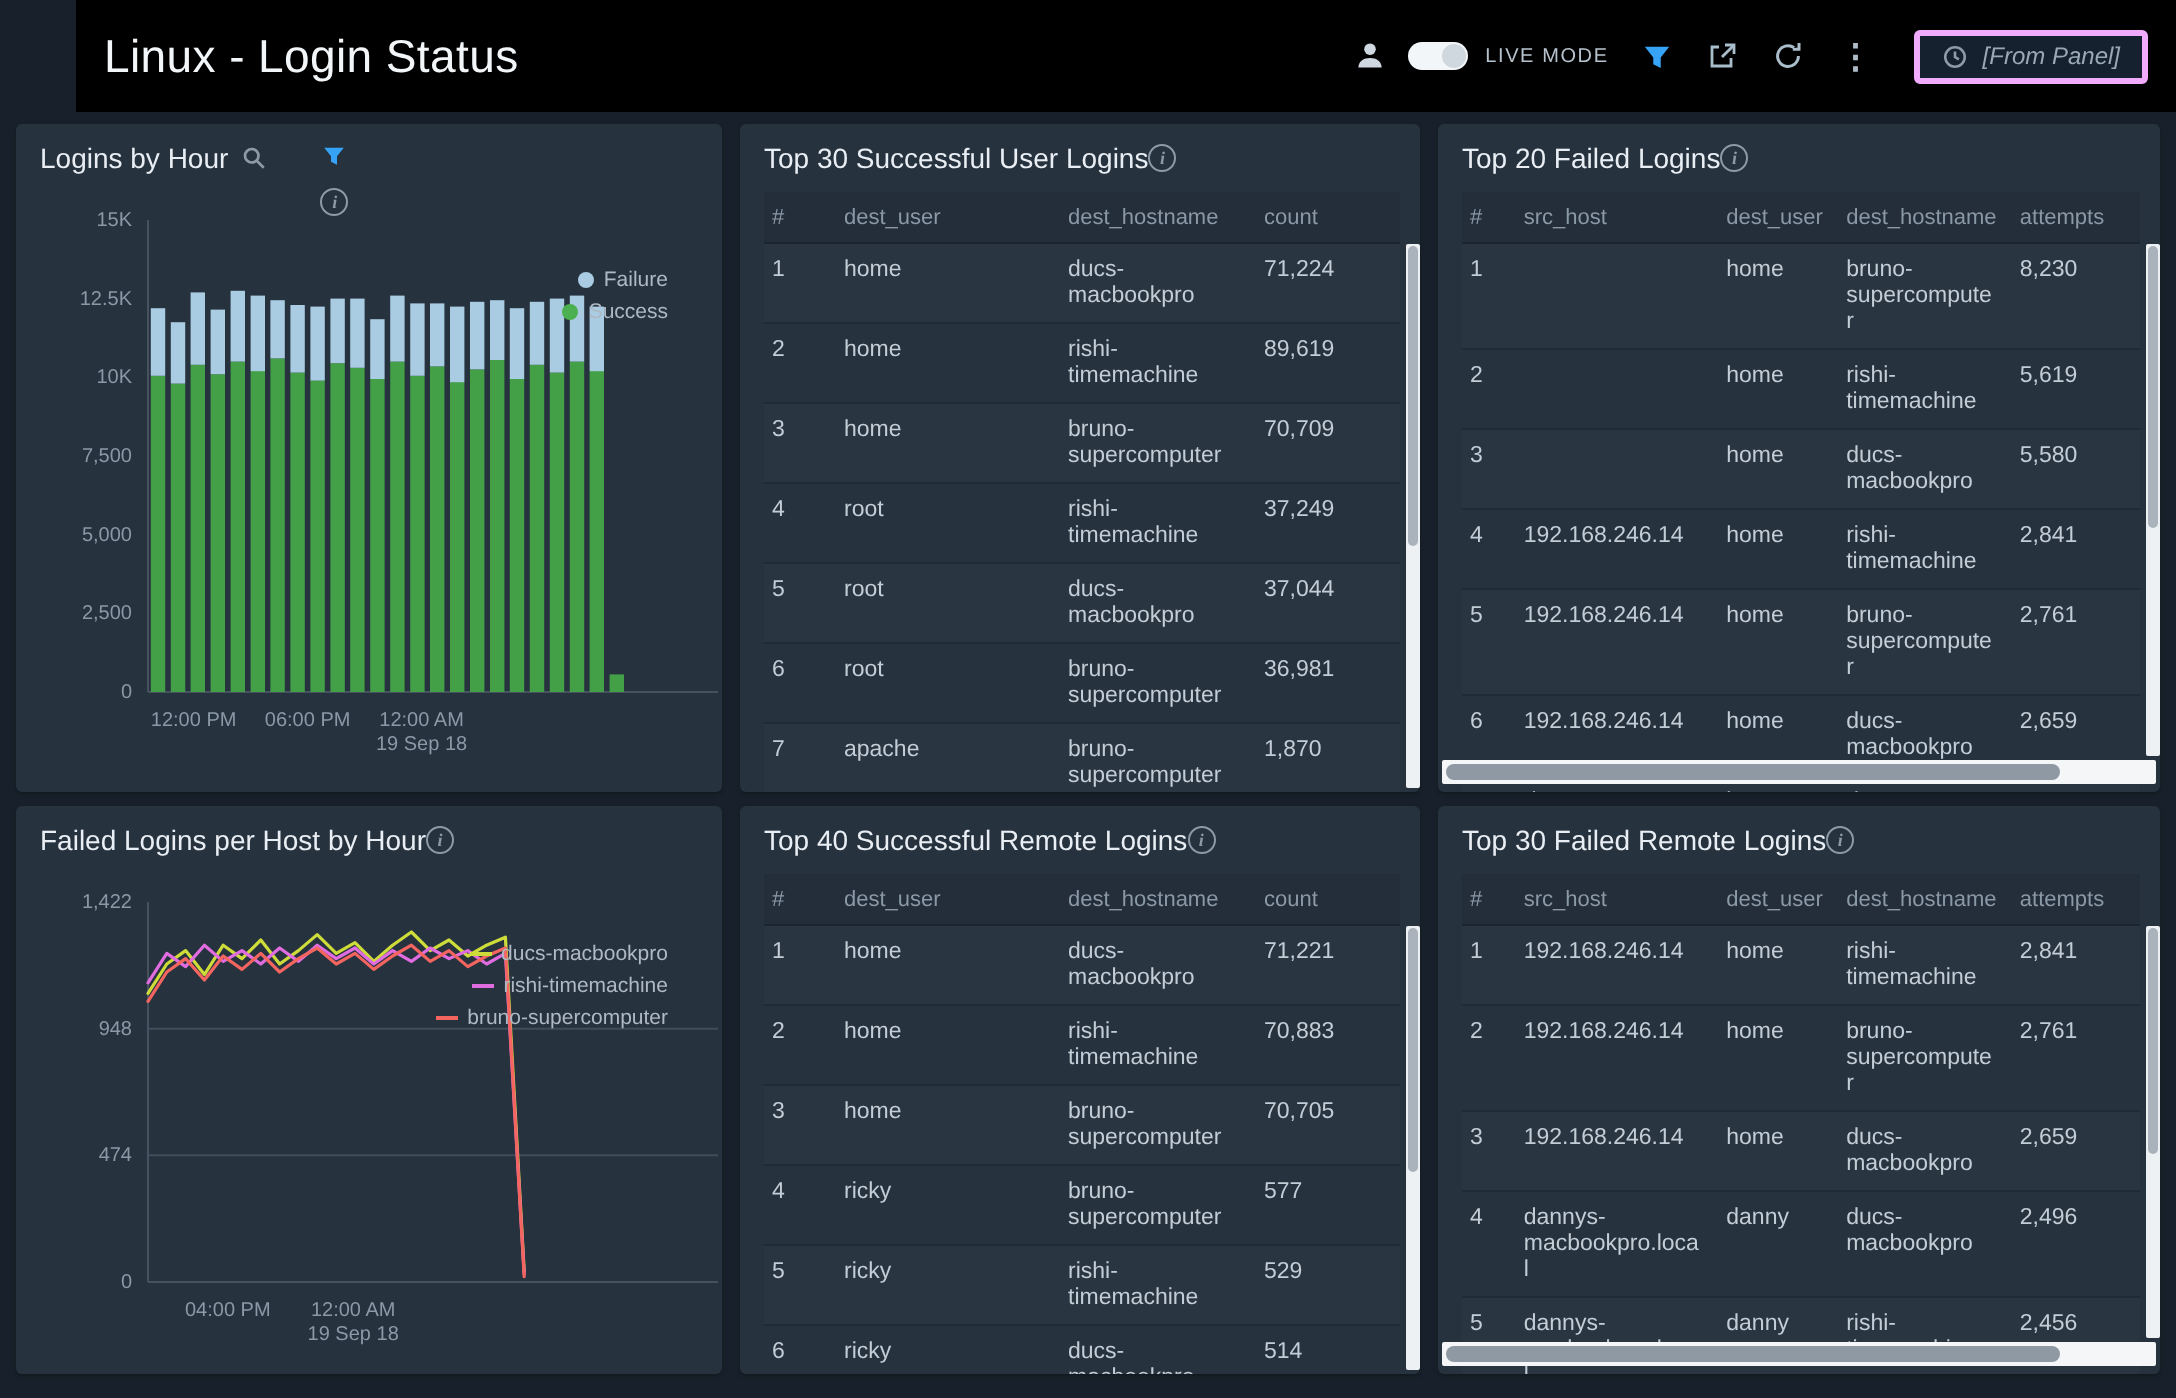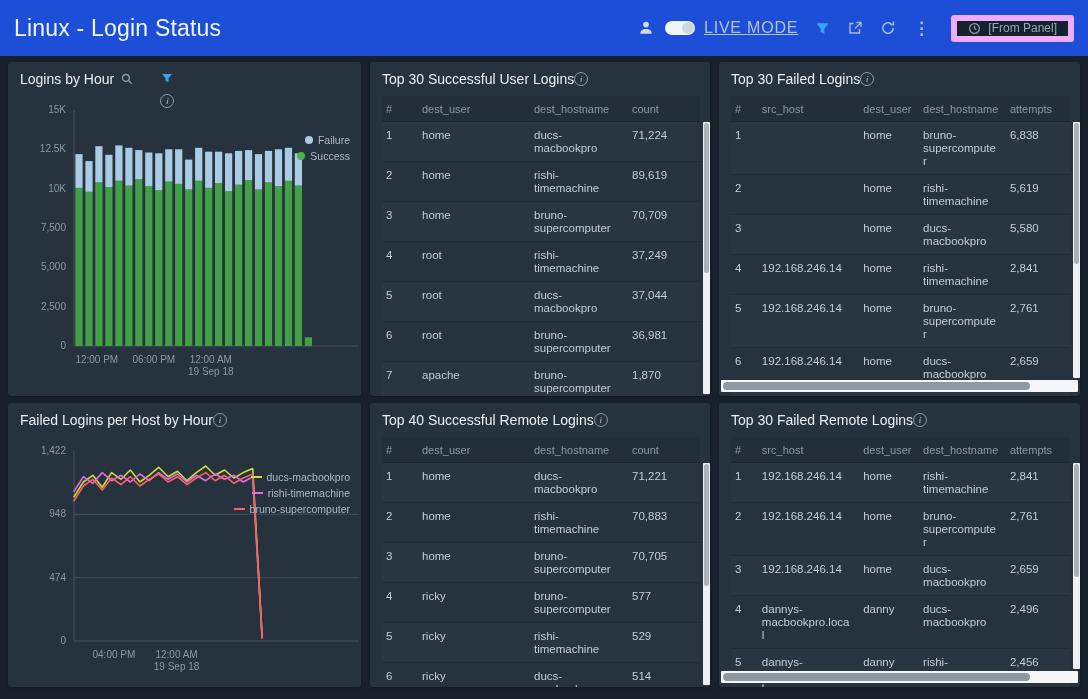--- a/index.html
+++ b/index.html
@@ -4,42 +4,43 @@
 <style>
   * { box-sizing: border-box; margin: 0; padding: 0; }
   html,body { width:1088px; height:699px; overflow:hidden; }
   body {
     background:#18212b;
     font-family:"Liberation Sans", sans-serif;
     color:#c3cdd6;
   }
   
   .topbar {
-    height:56px; background:#1d4ed8;
+    height:56px; background:#000000;
     display:flex; align-items:center; justify-content:space-between;
     padding:0 14px;
+    margin-left:38px;
   }
   .topbar h1 { font-size:23px; font-weight:500; color:#f2f6f9; letter-spacing:.2px; }
   .topbar-right { display:flex; align-items:center; gap:17px; }
   .icon { display:inline-flex; align-items:center; justify-content:center; cursor:pointer; }
   .toggle {
     width:30px; height:14px; background:#f2f6f9; border-radius:8px;
     position:relative; display:inline-block; cursor:pointer; margin-left:-6px;
   }
   .toggle .knob {
     position:absolute; right:1px; top:1px; width:12px; height:12px;
     border-radius:50%; background:#cfd8df;
   }
-  .livemode { font-size:16px; color:#b6c2cd; letter-spacing:.8px; margin-left:-8px;text-decoration:underline; }
+  .livemode { font-size:10px; color:#b6c2cd; letter-spacing:.8px; margin-left:-8px; }
   .kebab { color:#aebbc7; font-size:17px; font-weight:bold; }
   .frompanel {
     display:flex; align-items:center; gap:7px;
-    border:6px solid #f0abfc; border-radius:3px;
+    border:3px solid #f0abfc; border-radius:3px;
     height:27px; padding:0 11px; margin-left:4px;
-    font-size:12px; color:#9aa7b4; background:#15212e; cursor:pointer;
+    font-size:12px; color:#9aa7b4; background:#15212e; cursor:pointer;font-style:italic;
   }
   
   .grid {
     padding:6px 8px 12px;
     display:grid;
     grid-template-columns:353px 340px 361px;
     grid-template-rows:334px 284px;
     gap:7px 9px;
   }
   .panel {
@@ -58,21 +59,21 @@
     width:14px; height:14px; border-radius:50%;
     border:1px solid #8e9aa6; color:#8e9aa6;
     font-size:9px; line-height:12px; text-align:center;
     font-family:"Liberation Serif", serif; font-style:italic; font-weight:bold;
     cursor:pointer; flex:0 0 auto;
   }
   
   .chartwrap { position:relative; padding:2px 20px 0; }
   svg text.tick { fill:#8b98a5; font-size:10px; font-family:"Liberation Sans",sans-serif; }
   .legend {
-    position:absolute; top:6px; right:11px;
+    position:absolute; top:6px; right:27px;
     display:flex; flex-direction:column; gap:4px; align-items:flex-end;
   }
   .legend-item { display:flex; align-items:center; gap:5px; font-size:10.5px; color:#aeb9c4; }
   .legend-item .mark.circle { width:8px; height:8px; border-radius:50%; display:inline-block; }
   .legend-item .mark.line { width:11px; height:2px; display:inline-block; }
   
   .tablewrap { position:relative; padding:0 10px 0 12px; }
   table.tbl { width:100%; border-collapse:collapse; table-layout:fixed; }
   table.tbl th {
     text-align:left; font-size:11px; font-weight:400; color:#8b98a5;
@@ -322,42 +323,42 @@
           </tbody>
         </table>
     </div>
     <div class="vscroll">
         <div class="vthumb"></div>
       </div>
   </section>
 
   <section class="panel has-hscroll">
     <header class="phead">
-      <h2>Top 30 Failed Logins</h2>
+      <h2>Top 20 Failed Logins</h2>
       <span class="info">i</span>
     </header>
     <div class="clip">
       <div class="tablewrap">
         <table class="tbl c5">
             <thead>
               <tr>
                 <th>#</th>
                 <th>src_host</th>
                 <th>dest_user</th>
                 <th>dest_hostname</th>
                 <th class="num">attempts</th>
               </tr>
             </thead>
             <tbody>
               <tr>
                 <td>1</td>
                 <td></td>
                 <td>home</td>
                 <td>bruno-supercomputer</td>
-                <td class="num">6,838</td>
+                <td class="num">8,230</td>
               </tr>
               <tr>
                 <td>2</td>
                 <td></td>
                 <td>home</td>
                 <td>rishi-timemachine</td>
                 <td class="num">5,619</td>
               </tr>
               <tr>
                 <td>3</td>

